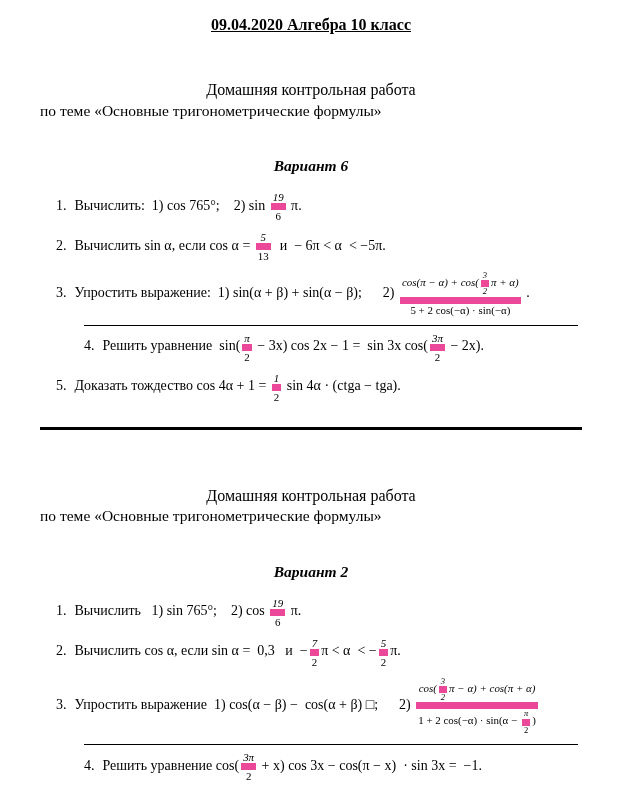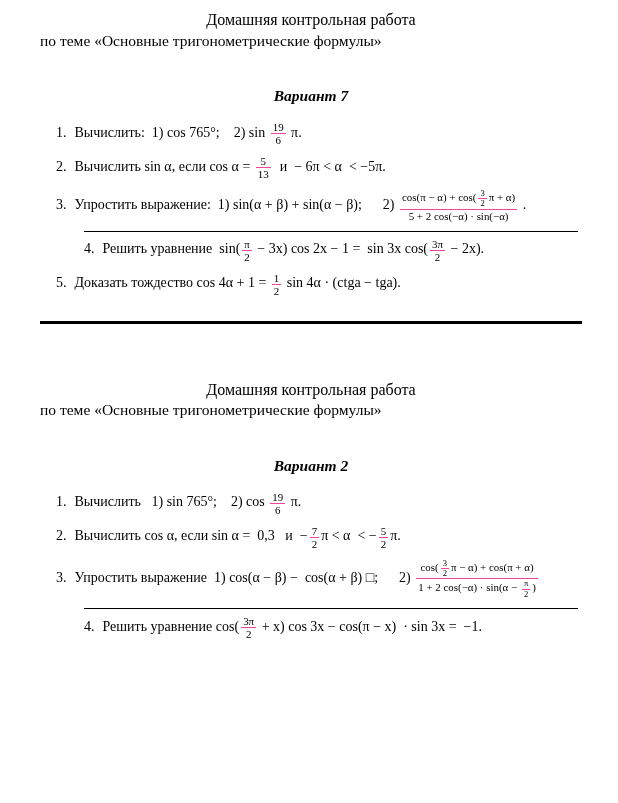--- a/index.html
+++ b/index.html
@@ -63,37 +63,38 @@
   .num-label { margin-right: 8px; }
   .frac {
     display: inline-block;
     vertical-align: middle;
     text-align: center;
     font-size: 0.78em;
     line-height: 1.1;
     margin: 0 2px;
     text-indent: 0;
   }
-  .frac .num { display: block; border-bottom: 1px solid #ec4899; padding: 0 2px; }
+  .frac .num { display: block; border-bottom: 7px solid #ec4899; padding: 0 2px; font-style: italic; }
   .frac .den { display: block; padding: 0 2px; }
   hr.divider {
     border: none;
     border-top: 3px solid #000;
     margin: 24px 0 56px 0;
   }
 </style>
 </head>
 <body>
 
 <div class="page">
+  <div class="doc-title">09.04.2020 Алгебра 10 класс</div>
   <div id="sections">
   <section class="variant-section">
     <div class="heading">Домашняя контрольная работа</div>
     <div class="subtitle">по теме «Основные тригонометрические формулы»</div>
-    <div class="variant">Вариант 7</div>
+    <div class="variant">Вариант 6</div>
     <ol class="items">
   <li class="item">
     <span class="num-label">1.</span><span class="math">Вычислить:&nbsp; 1) cos 765°;&nbsp;&nbsp;&nbsp; 2) sin <span class="frac"><span class="num">19</span><span class="den">6</span></span> π.</span>
   </li>
 
   <li class="item">
     <span class="num-label">2.</span><span class="math">Вычислить sin α, если cos α = <span class="frac"><span class="num">5</span><span class="den">13</span></span>&nbsp; и&nbsp; − 6π &lt; α&nbsp; &lt; −5π.</span>
   </li>
 
   <li class="item">

